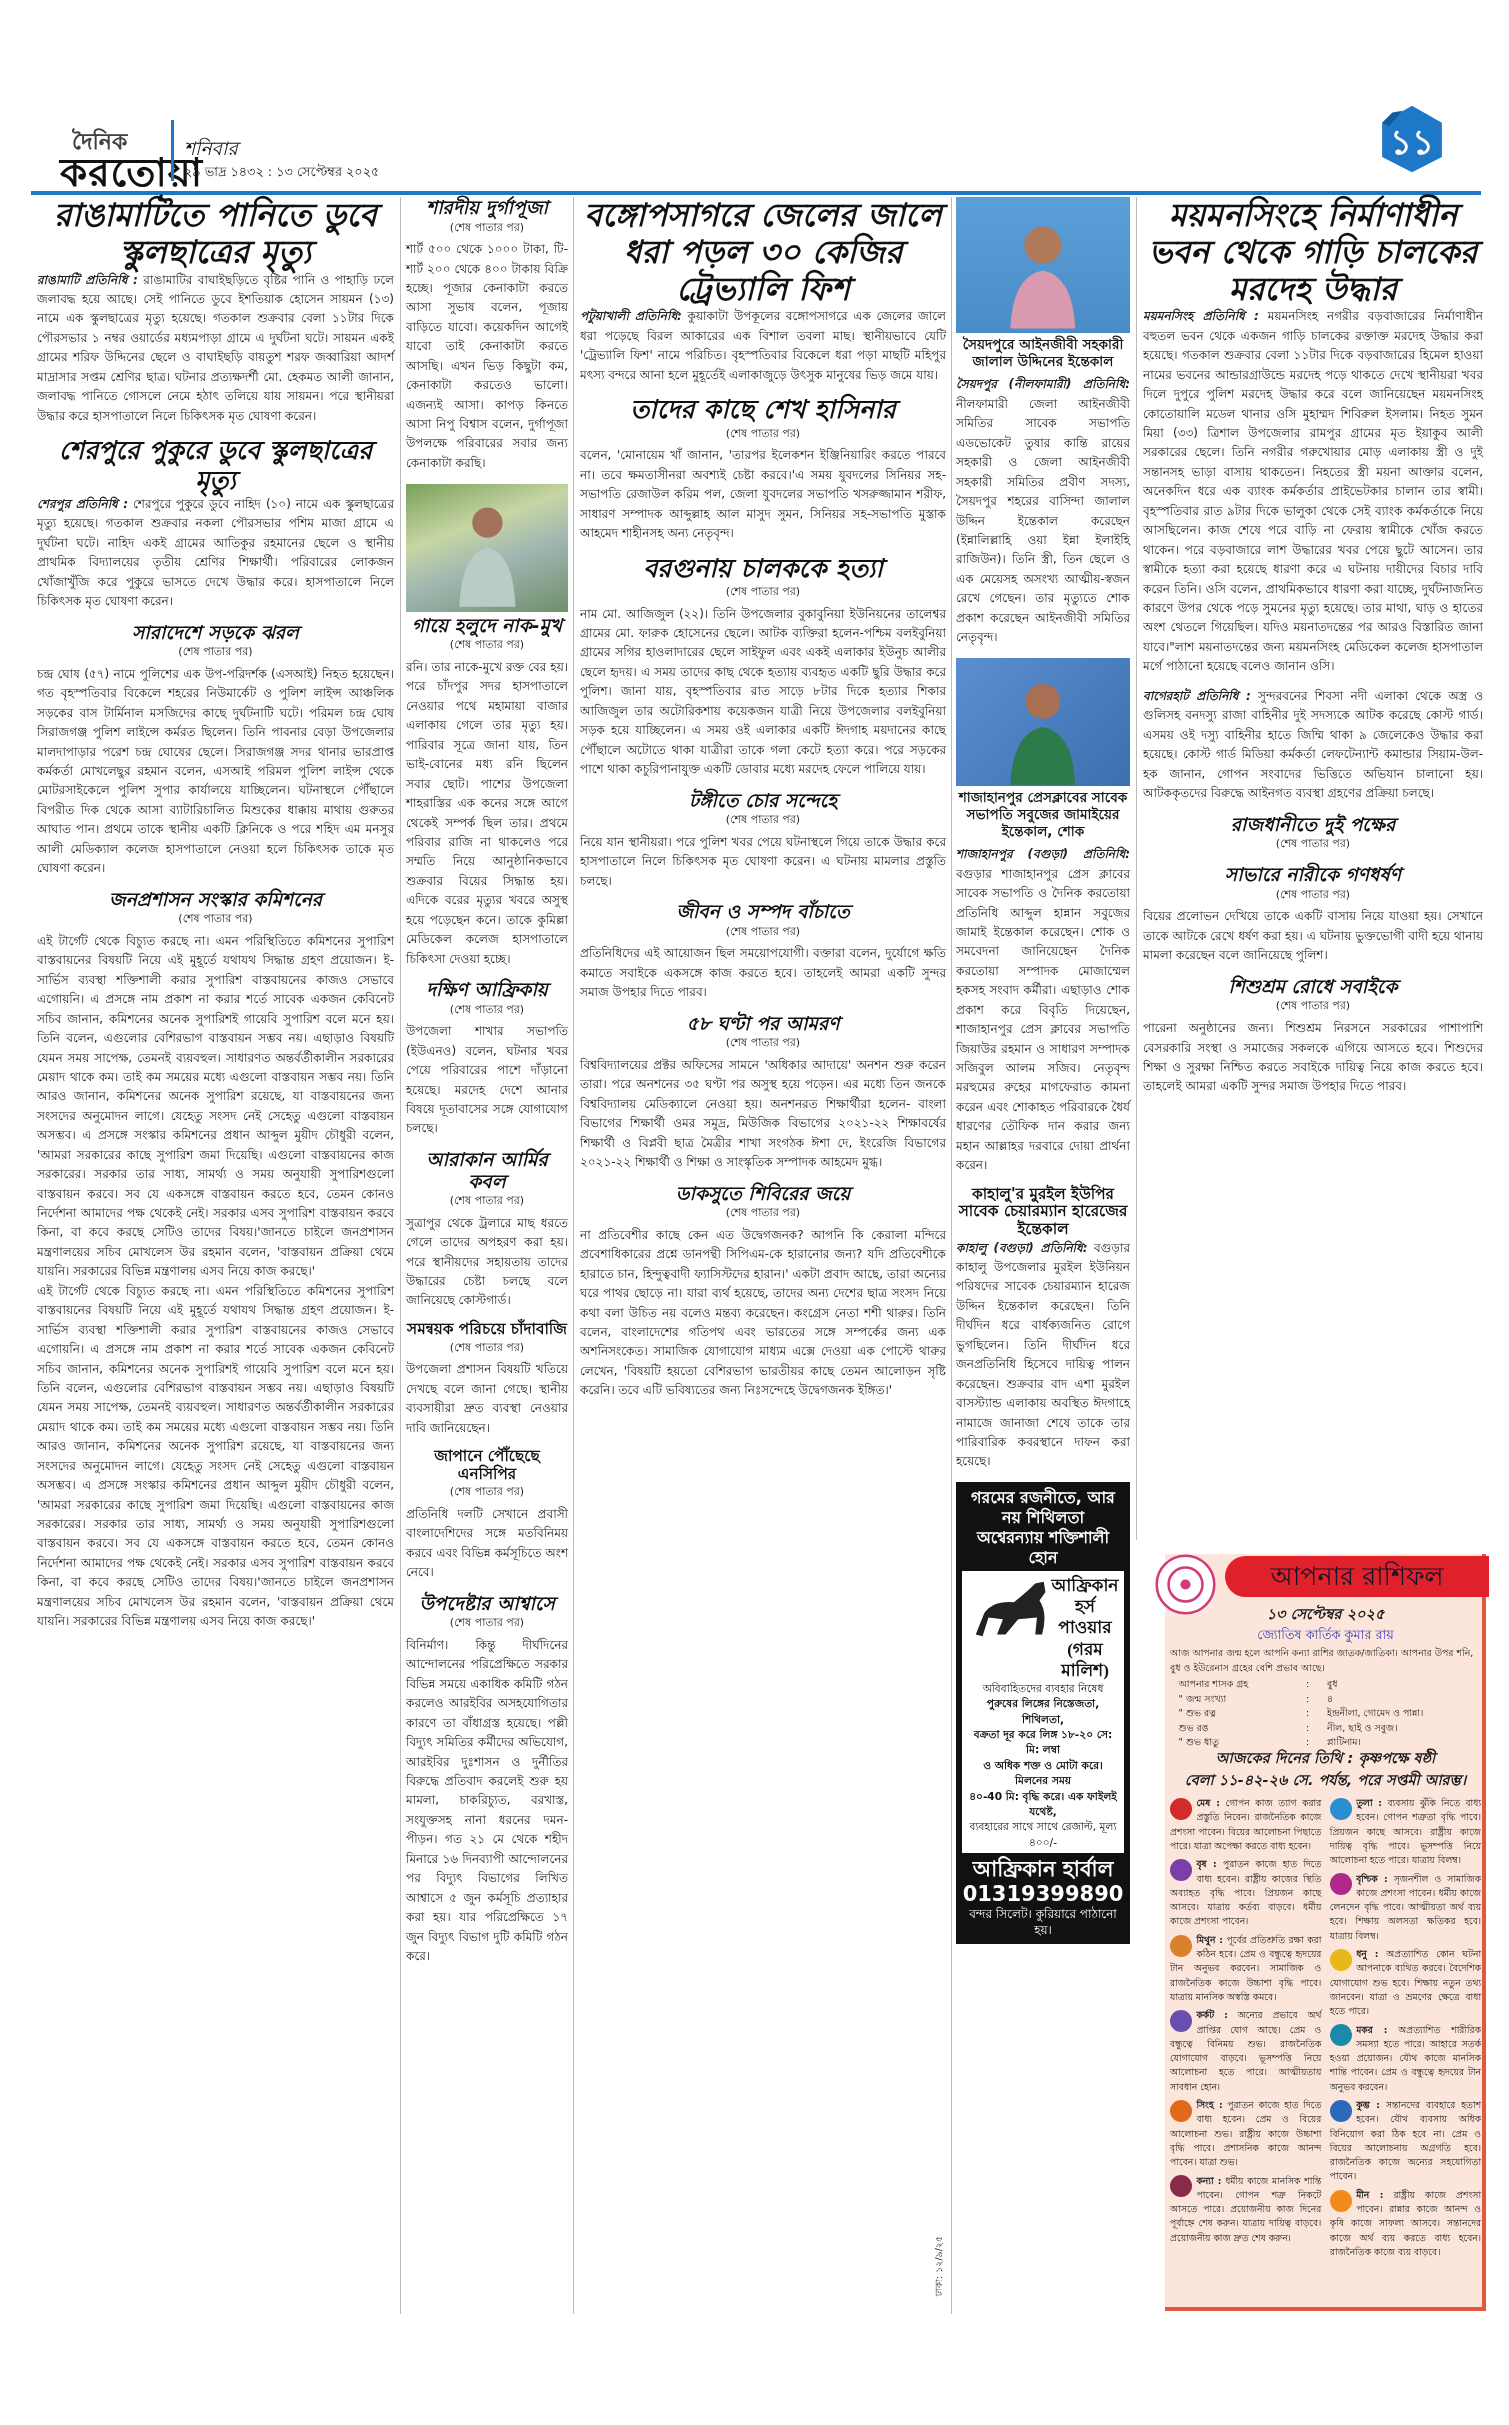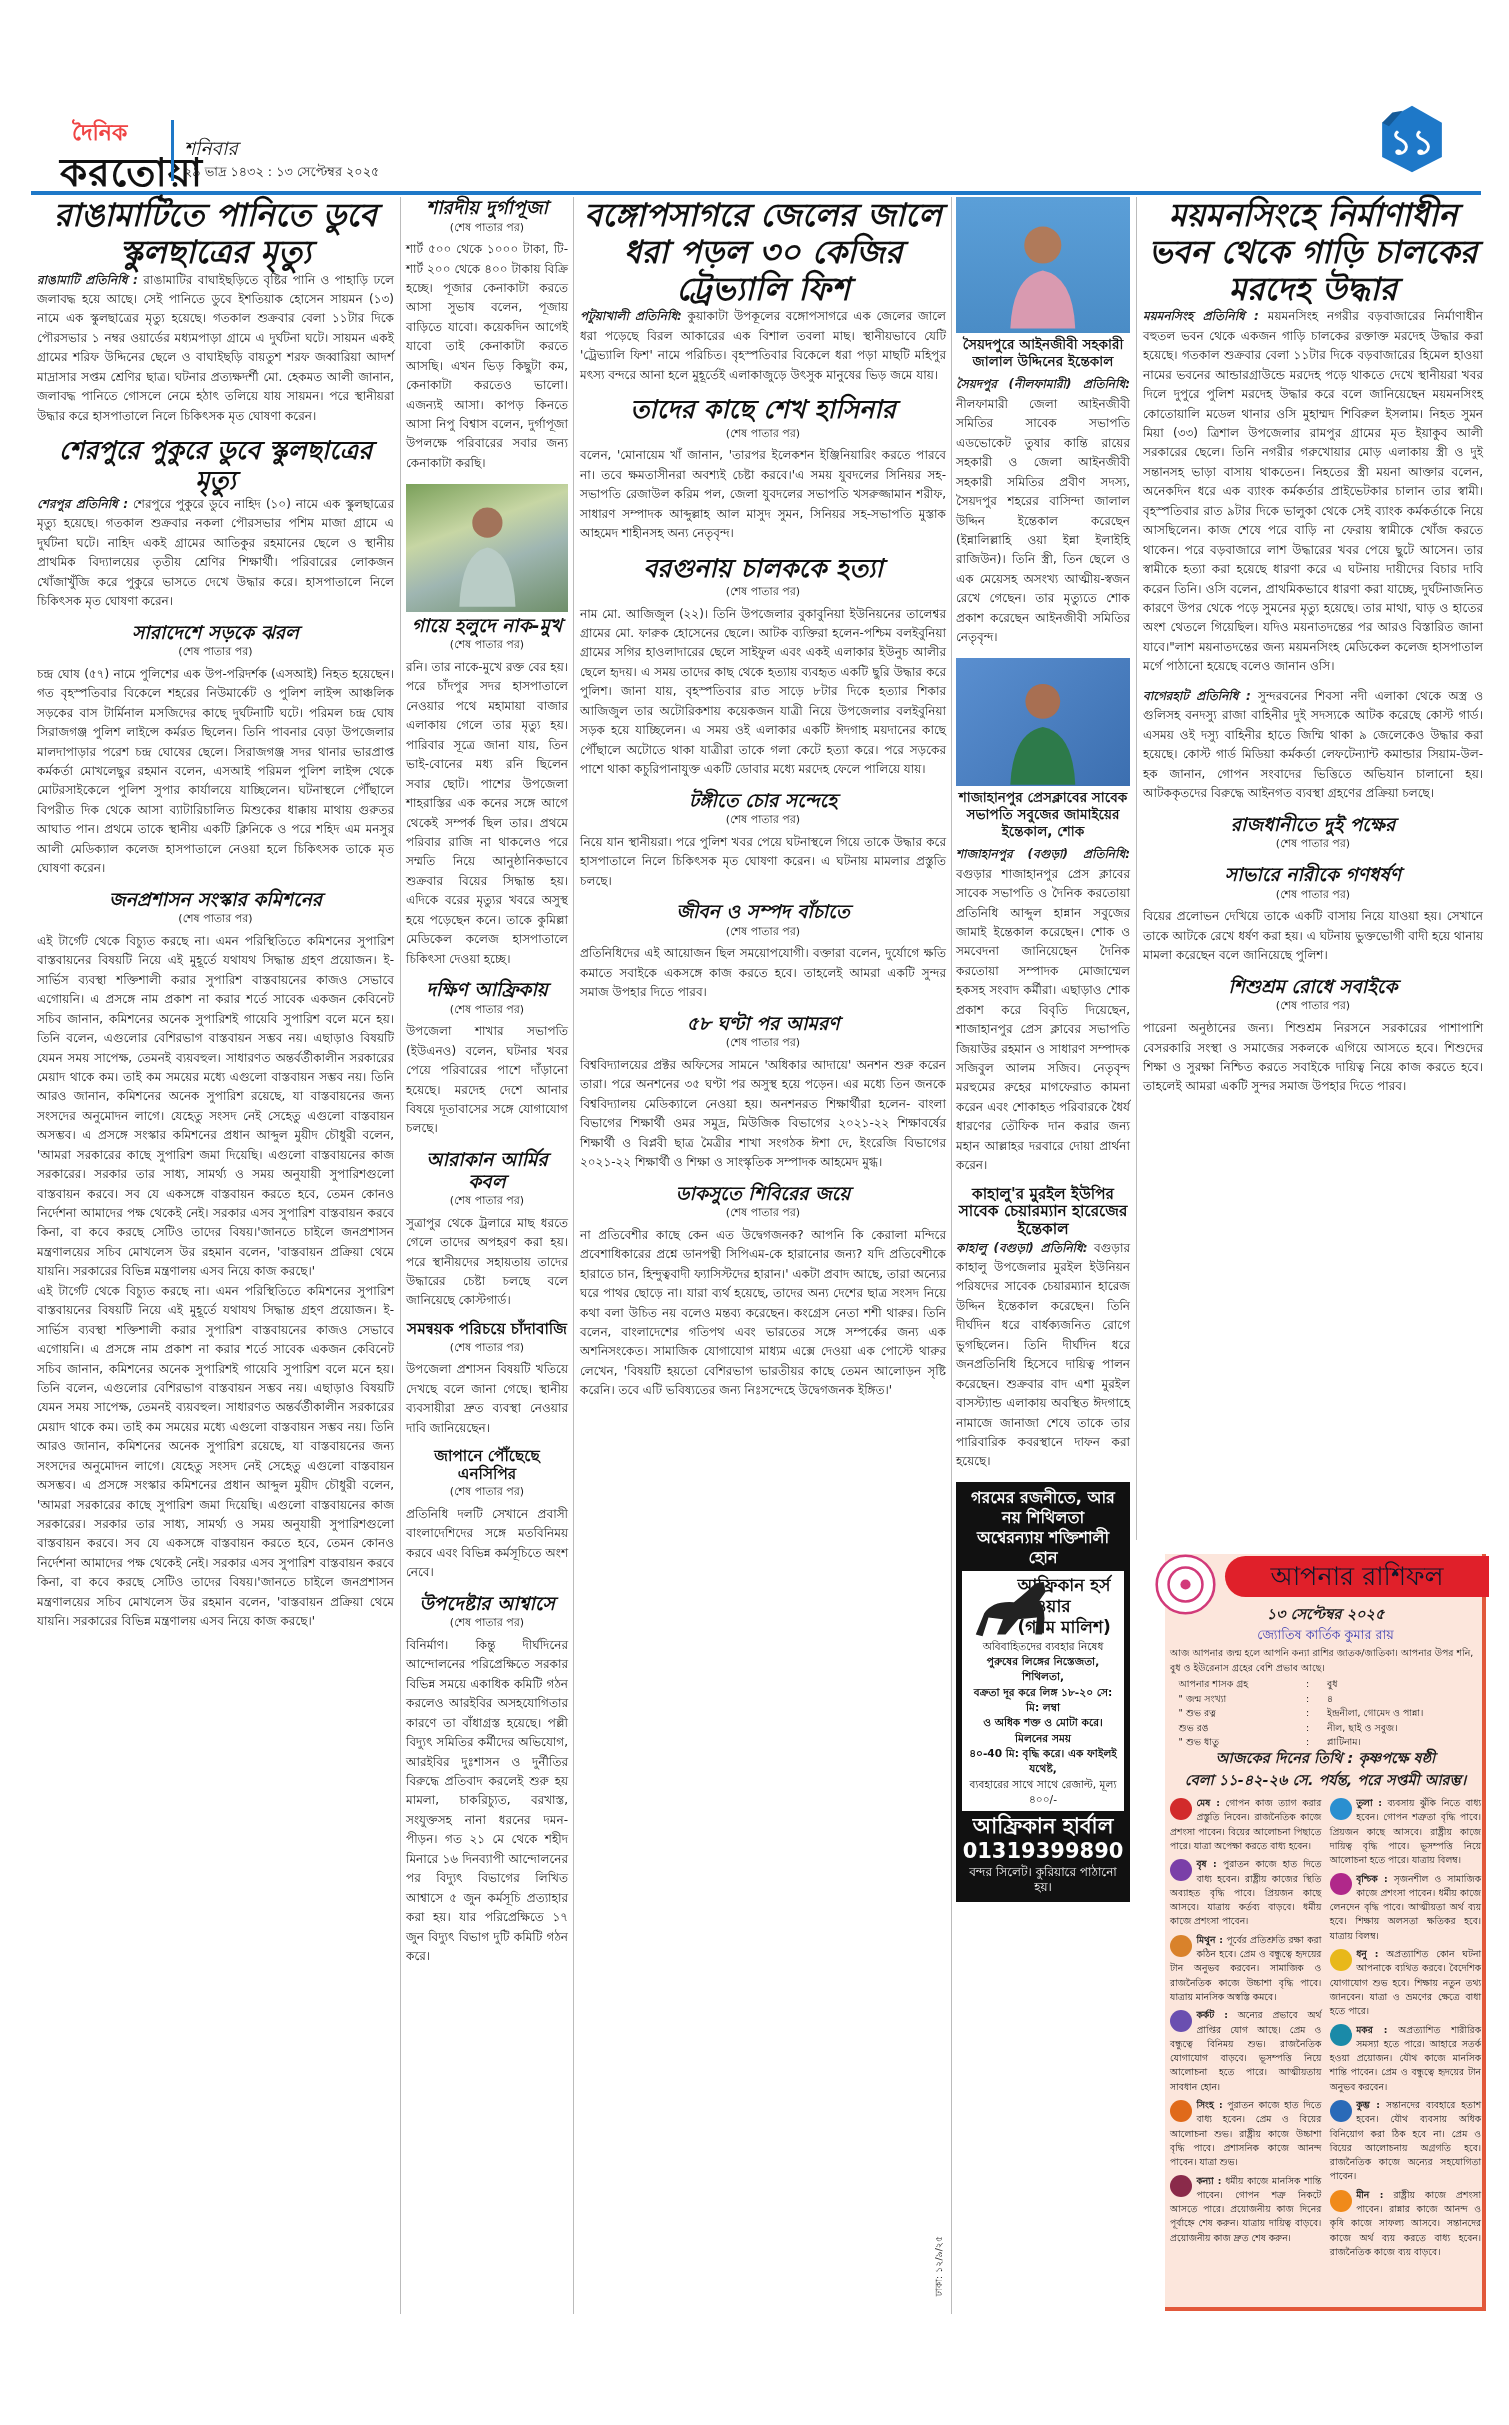--- a/index.html
+++ b/index.html
@@ -2,21 +2,21 @@
 <html style="font-size:13.6px"><head>
 <meta charset="utf-8">
 <style>
   * { box-sizing: border-box; margin: 0; padding: 0; }
   html, body { width: 1509px; height: 2426px; background: #fff; overflow: hidden; }
   body { font-family: "DejaVu Sans", sans-serif; color: #1a1a1a; position: relative; }
   .page { position: absolute; left: 0; top: 0; width: 1509px; height: 2426px; }
 
   
   .masthead { position: absolute; left: 31px; top: 111px; width: 1450px; height: 81px; }
-  .logo-small { position: absolute; left: 41px; top: 4px; font-size: 22px; font-weight: bold; color: #ef4444; }
+  .logo-small { position: absolute; left: 41px; top: 13px; font-size: 22px; font-weight: bold; color: #404040; }
   .logo-big { position: absolute; left: 29px; top: 31px; font-size: 39px; font-weight: 900; letter-spacing: 0.9px; color: #111; font-family: "DejaVu Serif", serif; }
   .mast-divider { position: absolute; left: 140px; top: 8.5px; width: 2.6px; height: 61px; background: #1e78c8; }
   .mast-day { position: absolute; left: 153px; top: 24px; font-size: 18.7px; font-style: italic; color: #111; }
   .mast-date { position: absolute; left: 153px; top: 51px; font-size: 12.8px; color: #222; }
   .mast-rule { position: absolute; left: 0; top: 80px; width: 1450px; height: 4.3px; background: #1e78c8; }
   .page-badge { position: absolute; left: 1377px; top: 104px; width: 70px; height: 70px; }
   .page-badge svg { width: 70px; height: 70px; }
   .page-num { position: absolute; left: 0; top: 12px; width: 70px; text-align: center; font-size: 34px; font-weight: bold; color: #fff; }
 
   
@@ -34,21 +34,21 @@
   .photo { background: linear-gradient(160deg, #7aa05a 0%, #c7d6a4 35%, #9fb6b2 60%, #6f8f6a 100%); position: relative; overflow: hidden; }
   .photo-person { position: absolute; left: 30%; top: 8%; width: 40%; height: 92%; }
   .photo-blue { background: linear-gradient(180deg, #5b9fd8, #4a8cc6); }
   .caption { font-size: 13.6px; font-weight: bold; text-align: center; line-height: 1.25; margin: 3.4px 0 5.1px; }
 
   
   .ad { background: #111; color: #fff; padding: 6px; }
   .ad-top { text-align: center; font-size: 16px; font-weight: bold; line-height: 1.25; }
   .ad-inner { background: #fff; color: #111; margin: 3.4px 0; padding: 3.4px; position: relative; }
   .ad-horse { position: absolute; left: 5.1px; top: 3.4px; width: 94px; height: 68px; }
-  .ad-product { margin-left: 52px; font-size: 17px; font-weight: bold; line-height: 1.25; }
+  .ad-product { margin-left: 84px; text-align: center; font-size: 17px; font-weight: bold; line-height: 1.25; font-family: Liberation Serif, serif; }
   .ad-line { text-align: center; font-size: 10.6px; font-weight: bold; line-height: 1.45; }
   .ad-line.normal { font-weight: normal; }
   .ad-phone { text-align: center; font-size: 21px; font-weight: bold; line-height: 1.2; }
   .ad-foot { text-align: center; font-size: 12px; line-height: 1.3; }
 
   
   .rashi { position: absolute; left: 1165px; top: 1554px; width: 321px; height: 757px; background: #fce6dc; border-right: 4.3px solid #e2583a; border-bottom: 4.3px solid #e2583a; }
   .rashi-banner { position: absolute; left: 60px; top: 1.7px; width: 264px; height: 41px; background: #e0202a; border-radius: 22px 0 0 22px; color: #0f172a; font-size: 25.5px; text-align: center; line-height: 41px; }
   .rashi-wheel { position: absolute; left: -10.2px; top: 0; width: 61px; height: 61px; }
   .rashi-date { position: absolute; left: 0; top: 49px; width: 321px; text-align: center; font-size: 14.5px; font-style: italic; font-weight: bold; }

